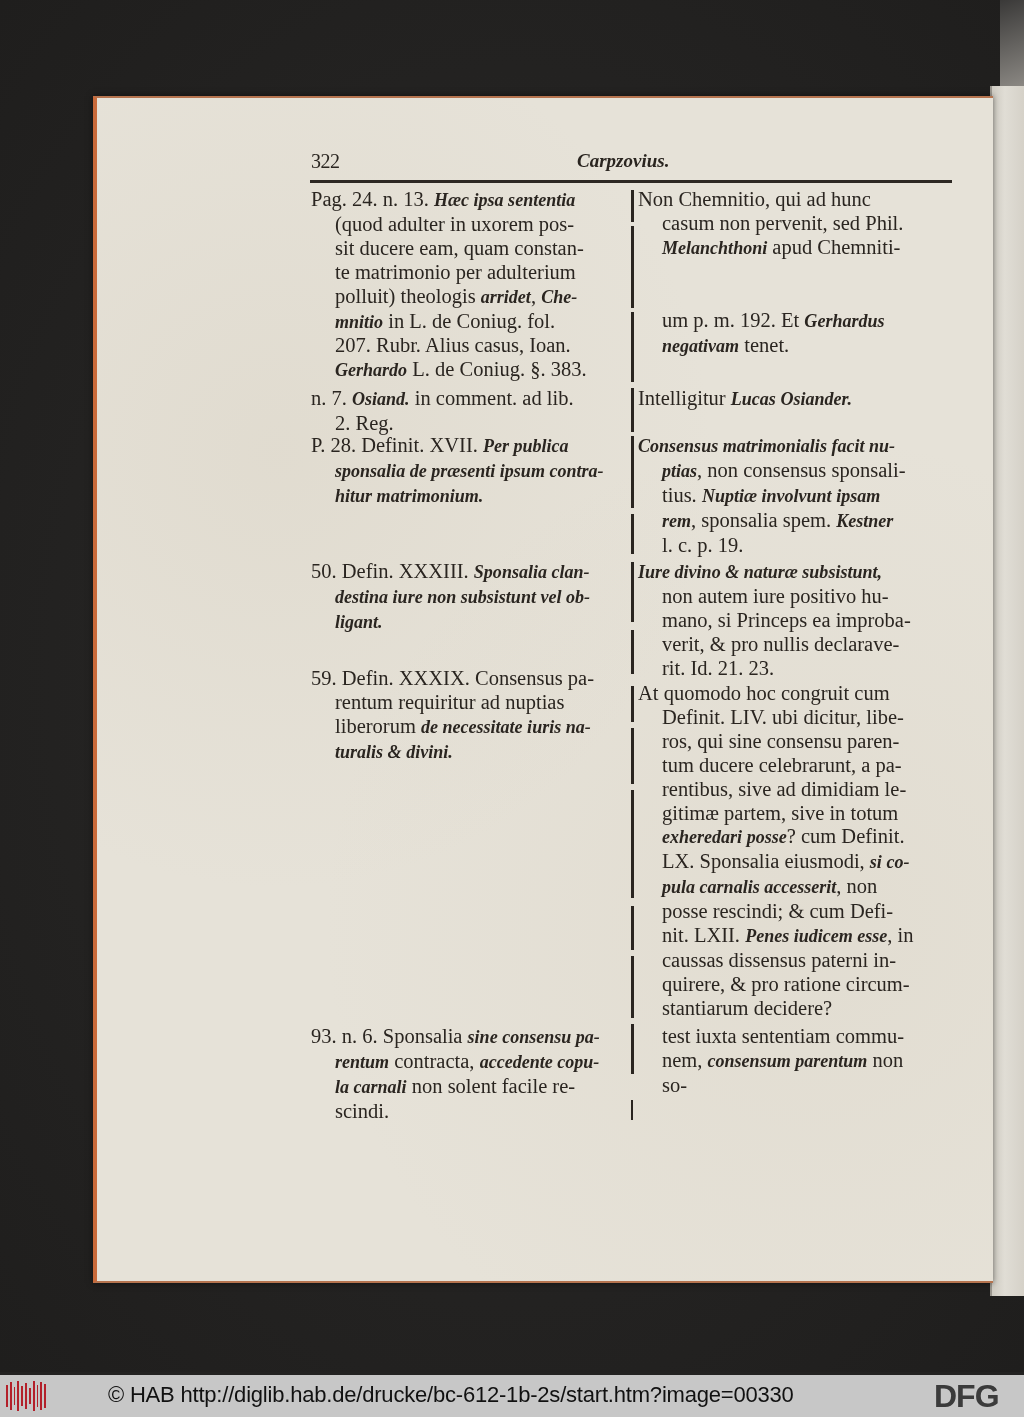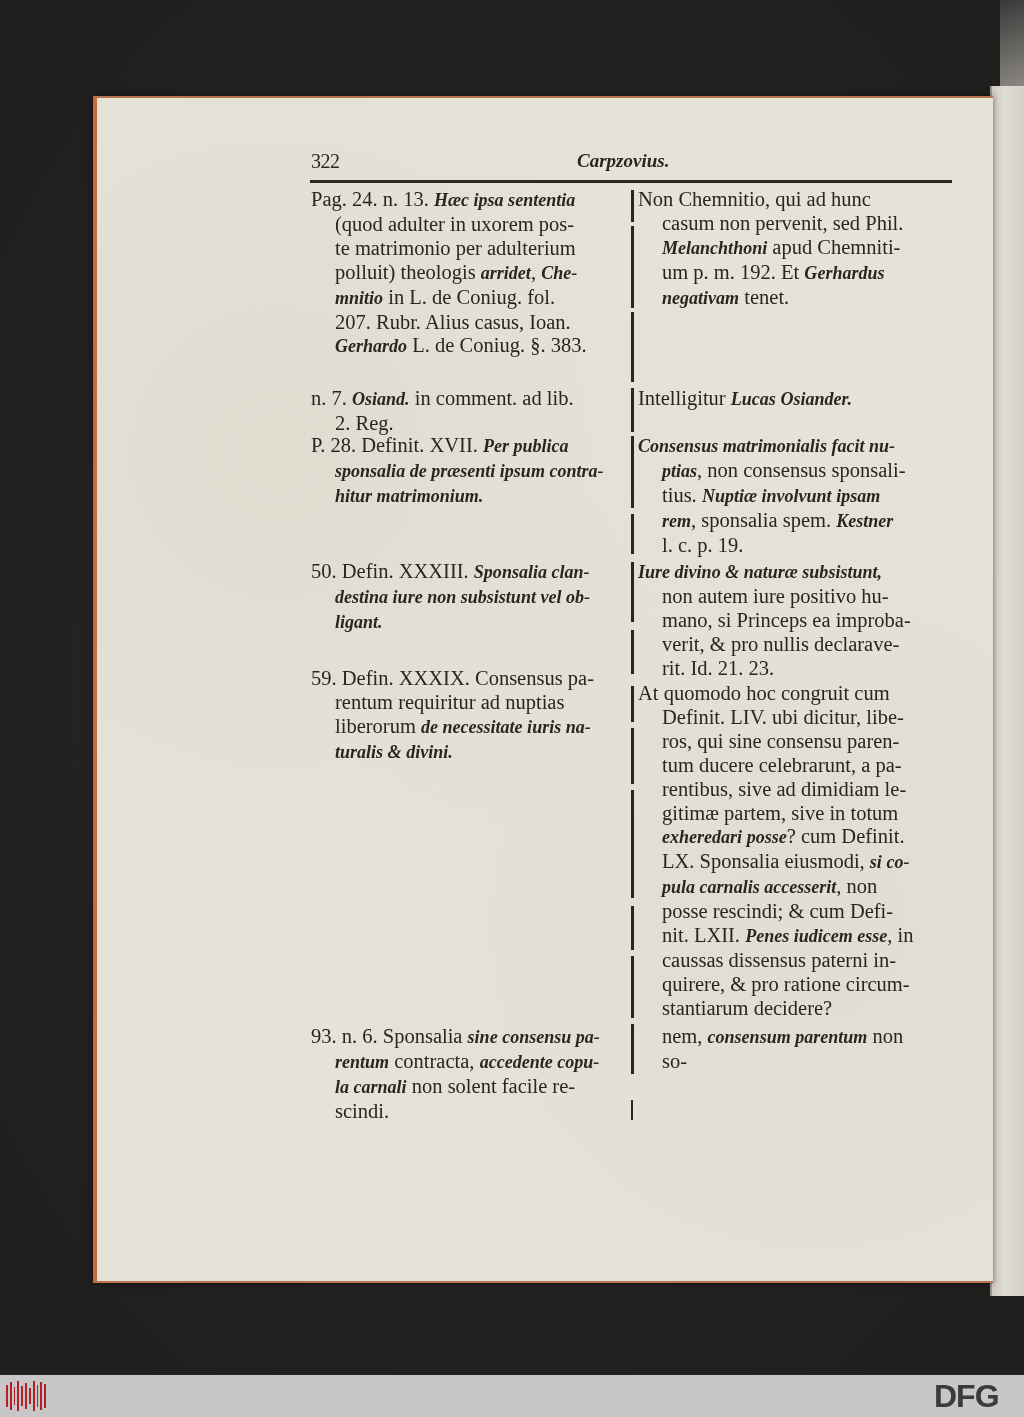--- a/index.html
+++ b/index.html
@@ -116,20 +116,21 @@
 <div class="divider" style="top:790px;height:108px;"></div>
 <div class="divider" style="top:906px;height:44px;"></div>
 <div class="divider" style="top:956px;height:62px;"></div>
 <div class="divider" style="top:1024px;height:50px;"></div>
 <div class="divider" style="top:1100px;height:20px;width:2px;"></div>
 
 <div class="col col-left">
   <div class="entry" style="position:absolute;top:188px;width:316px;">
       <div style="white-space: nowrap; text-align: justify;"><span>Pag. 24. n. 13. </span><span class="it">Hæc ipsa sententia</span></div>
       <div style="white-space: nowrap; text-align: justify; padding-left: 24px;"><span>(quod adulter in uxorem pos-</span></div>
+      <div style="white-space: nowrap; text-align: justify; padding-left: 24px;"><span>sit ducere eam, quam constan-</span></div>
       <div style="white-space: nowrap; text-align: justify; padding-left: 24px;"><span>te matrimonio per adulterium</span></div>
       <div style="white-space: nowrap; text-align: justify; padding-left: 24px;"><span>polluit) theologis </span><span class="it">arridet</span><span>, </span><span class="it">Che-</span></div>
       <div style="white-space: nowrap; text-align: justify; padding-left: 24px;"><span class="it">mnitio</span><span> in L. de Coniug. fol.</span></div>
       <div style="white-space: nowrap; text-align: justify; padding-left: 24px;"><span>207. Rubr. Alius casus, Ioan.</span></div>
       <div style="white-space: nowrap; text-align: justify; padding-left: 24px;"><span class="it">Gerhardo</span><span> L. de Coniug. §. 383.</span></div>
     </div>
   <div class="entry" style="position:absolute;top:387px;width:316px;">
       <div style="white-space: nowrap; text-align: justify;"><span>n. 7. </span><span class="it">Osiand.</span><span> in comment. ad lib.</span></div>
       <div style="white-space: nowrap; text-align: justify; padding-left: 24px;"><span>2. Reg.</span></div>
     </div>
@@ -155,21 +156,21 @@
       <div style="white-space: nowrap; text-align: justify; padding-left: 24px;"><span class="it">la carnali</span><span> non solent facile re-</span></div>
       <div style="white-space: nowrap; text-align: justify; padding-left: 24px;"><span>scindi.</span></div>
     </div>
 </div>
 
 <div class="col col-right">
   <div class="entry" style="position:absolute;top:188px;width:315px;">
       <div style="white-space: nowrap; text-align: justify;"><span>Non Chemnitio, qui ad hunc</span></div>
       <div style="white-space: nowrap; text-align: justify; padding-left: 24px;"><span>casum non pervenit, sed Phil.</span></div>
       <div style="white-space: nowrap; text-align: justify; padding-left: 24px;"><span class="it">Melanchthoni</span><span> apud Chemniti-</span></div>
-      <div style="white-space: nowrap; text-align: justify; padding-left: 24px;"><span>um p. m. 192.  Et </span><span class="it">Gerhardus</span></div>
+      <div style="white-space: nowrap; text-align: justify; padding-left: 24px; margin-top: 48px;"><span>um p. m. 192.  Et </span><span class="it">Gerhardus</span></div>
       <div style="white-space: nowrap; text-align: justify; padding-left: 24px;"><span class="it">negativam</span><span> tenet.</span></div>
     </div>
   <div class="entry" style="position:absolute;top:387px;width:315px;">
       <div style="white-space: nowrap; text-align: justify;"><span>Intelligitur </span><span class="it">Lucas Osiander.</span></div>
     </div>
   <div class="entry" style="position:absolute;top:434px;width:315px;">
       <div style="white-space: nowrap; text-align: justify;"><span class="it">Consensus matrimonialis facit nu-</span></div>
       <div style="white-space: nowrap; text-align: justify; padding-left: 24px;"><span class="it">ptias</span><span>, non consensus sponsali-</span></div>
       <div style="white-space: nowrap; text-align: justify; padding-left: 24px;"><span>tius. </span><span class="it">Nuptiæ involvunt ipsam</span></div>
       <div style="white-space: nowrap; text-align: justify; padding-left: 24px;"><span class="it">rem</span><span>, sponsalia spem. </span><span class="it">Kestner</span></div>
@@ -192,33 +193,35 @@
       <div style="white-space: nowrap; text-align: justify; padding-left: 24px;"><span class="it">exheredari posse</span><span>? cum Definit.</span></div>
       <div style="white-space: nowrap; text-align: justify; padding-left: 24px;"><span>LX. Sponsalia eiusmodi, </span><span class="it">si co-</span></div>
       <div style="white-space: nowrap; text-align: justify; padding-left: 24px;"><span class="it">pula carnalis accesserit</span><span>, non</span></div>
       <div style="white-space: nowrap; text-align: justify; padding-left: 24px;"><span>posse rescindi; &amp; cum Defi-</span></div>
       <div style="white-space: nowrap; text-align: justify; padding-left: 24px;"><span>nit. LXII. </span><span class="it">Penes iudicem esse</span><span>, in</span></div>
       <div style="white-space: nowrap; text-align: justify; padding-left: 24px;"><span>caussas dissensus paterni in-</span></div>
       <div style="white-space: nowrap; text-align: justify; padding-left: 24px;"><span>quirere, &amp; pro ratione circum-</span></div>
       <div style="white-space: nowrap; text-align: justify; padding-left: 24px;"><span>stantiarum decidere?</span></div>
     </div>
   <div class="entry" style="position:absolute;top:1025px;width:315px;">
+      <div style="white-space: nowrap; text-align: justify; padding-left: 24px;"><span>test iuxta sententiam commu-</span></div>
       <div style="white-space: nowrap; text-align: justify; padding-left: 24px;"><span>nem, </span><span class="it">consensum parentum</span><span> non</span></div>
       <div style="white-space: nowrap; text-align: justify; padding-left: 24px;"><span>so-</span></div>
     </div>
 </div>
 
 <div class="footer">
   <div class="footer-logo">
     <span style="height:22px"></span>
       <span style="height:28px"></span>
       <span style="height:18px"></span>
     <span style="height:30px"></span>
       <span style="height:20px"></span>
       <span style="height:26px"></span>
     <span style="height:16px"></span>
       <span style="height:30px"></span>
       <span style="height:22px"></span>
     <span style="height:28px"></span>
       <span style="height:24px"></span>
   </div>
+  <span class="footer-text">© HAB http://diglib.hab.de/drucke/bc-612-1b-2s/start.htm?image=00330</span>
   <span class="footer-dfg">DFG</span>
 </div>
 
 </body></html>

